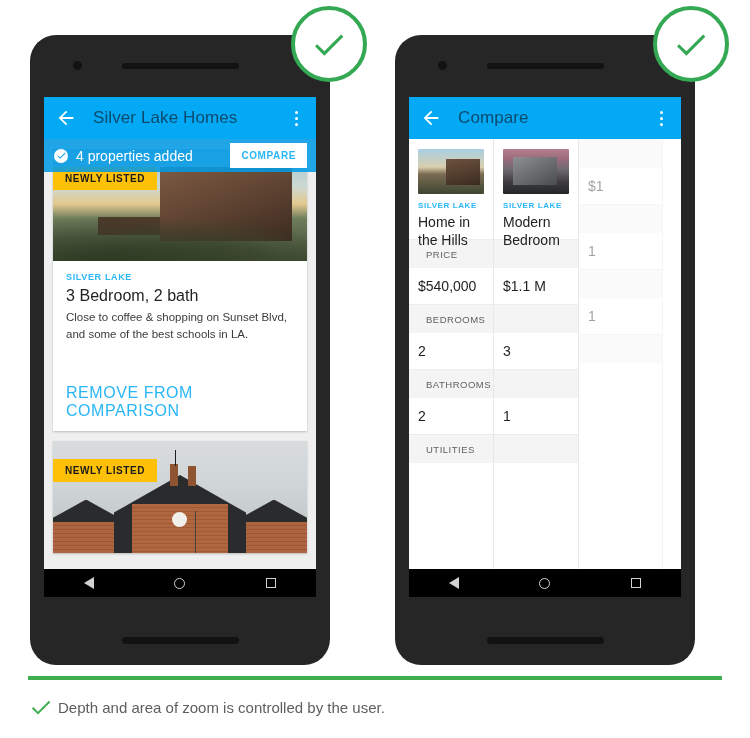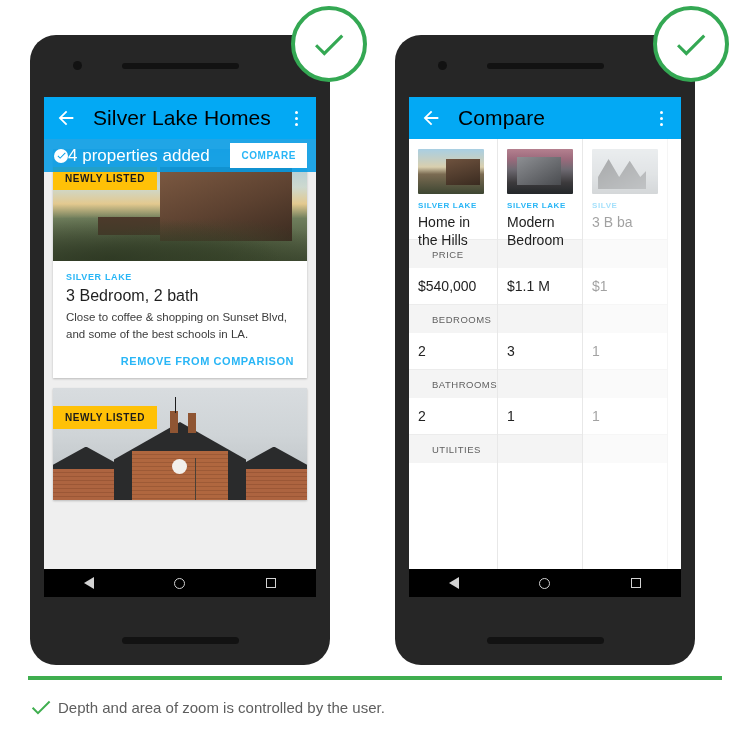--- a/index.html
+++ b/index.html
@@ -46,21 +46,21 @@
 
   
   .toolbar {
     position: relative;
     height: 42px; background: #03a9f4;
     display: flex; align-items: center;
     padding: 0 11px;
   }
   .tb-back { width: 22px; height: 22px; flex: 0 0 auto; }
   .tb-title {
-    color: #000000; font-size: 21px; margin-left: 16px;
+    color: #0c4a6e; font-size: 17px; margin-left: 16px;
     letter-spacing: .1px; white-space: nowrap;
   }
   .tb-more {
     margin-left: auto; width: 18px; height: 22px;
     display:flex; flex-direction:column; align-items:center; justify-content:center; gap:3px;
   }
   .tb-more i { display:block; width:3px; height:3px; border-radius:50%; background:#fff; }
 
   
   .list-body { position: relative; height: 458px; background: #efefef; overflow: hidden; }
@@ -112,35 +112,35 @@
     font-size:10px; font-weight:bold; letter-spacing:.55px;
     padding:6px 12px;
   }
 
   .card-body { padding: 11px 13px 4px 13px; }
   .eyebrow { color:#29b6f6; font-size:9px; font-weight:bold; letter-spacing:.65px; }
   .card-title { font-size:16px; color:#1f1f1f; margin-top:5px; letter-spacing:.05px; }
   .card-desc { font-size:11.5px; color:#3c3c3c; line-height:1.45; margin-top:4px; }
   .card-actions { display:flex; justify-content:flex-end; padding: 9px 13px 11px 13px; }
   .link-action {
-    color:#29b6f6; font-size:11px; font-weight:bold; letter-spacing:.55px;
+    color:#29b6f6; font-size:16px; font-weight:normal; letter-spacing:.55px;margin-top:29px;
   }
 
   
   .snackbar {
     position:absolute; left:0; top:0; width:100%; height:33px;
     background: rgba(3,155,229,.88);
     display:flex; align-items:center; padding: 0 9px 0 10px;
     z-index: 5;
   }
   .snack-check {
     width:14px; height:14px; border-radius:50%; background:#fff;
     display:flex; align-items:center; justify-content:center; flex:0 0 auto;
   }
-  .snack-text { color:#fff; font-size:17px; }
+  .snack-text { color:#fff; font-size:14px; margin-left:8px; }
   .snack-btn {
     margin-left:auto; background:#fff; color:#29b6f6;
     font-size:10px; font-weight:bold; letter-spacing:.6px;
     padding:7px 11px;
   }
 
   
   .cmp-body { position:relative; height:458px; background:#fff; overflow:hidden; }
   .cmp-cols { display:flex; height:100%; }
   .cmp-col { flex:0 0 84px; border-right:1px solid #e8e8e8; }
@@ -152,21 +152,21 @@
   .thumb.t1::after { content:""; display:block; position:relative; left:28px; top:10px; width:34px; height:26px; background:linear-gradient(165deg,#6e523e,#3a2b20); }
   .thumb.t2 { background: linear-gradient(to bottom,#b4808f 0%, #9c6a7c 22%, #6e6a72 45%, #3c3a3c 75%, #23272a 100%); }
   .thumb.t2::after { content:""; display:block; position:relative; left:10px; top:8px; width:44px; height:28px; background:linear-gradient(150deg,#8d8f93,#4a4c50); }
   .thumb.t3 { background: linear-gradient(to bottom,#cfd6da 0%, #b9c0c4 55%, #9ba2a6 100%); }
   .thumb.t3::after { content:""; display:block; position:relative; left:6px; top:10px; width:48px; height:30px; background:linear-gradient(150deg,#33373a,#6c7276); clip-path: polygon(0 60%,22% 0,44% 60%,66% 6%,88% 60%,100% 40%,100% 100%,0 100%); }
 
   .cmp-eyebrow { color:#29b6f6; font-size:8px; font-weight:bold; letter-spacing:.6px; margin-top:7px; }
   .cmp-name { font-size:14px; color:#212121; line-height:1.25; margin-top:4px; }
 
   .cmp-rowlabel {
-    height:29px; display:flex; align-items:center; padding-left:23px;
+    height:29px; display:flex; align-items:center; padding-left:17px;
     font-size:9.5px; color:#606060; letter-spacing:.5px;
     background:#f4f4f4; border-top:1px solid #ececec;
   }
   .cmp-rowvalue {
     height:36px; display:flex; align-items:center; padding-left:9px;
     font-size:14px; color:#232323; background:#fff;
   }
 
   
   .navbar {
@@ -325,25 +325,20 @@
             <div class="cmp-rowlabel">&nbsp;</div>
             <div class="cmp-rowvalue">$1.1 M</div>
             <div class="cmp-rowlabel">&nbsp;</div>
             <div class="cmp-rowvalue">3</div>
             <div class="cmp-rowlabel">&nbsp;</div>
             <div class="cmp-rowvalue">1</div>
             <div class="cmp-rowlabel">&nbsp;</div>
           </div>
 
           <div class="cmp-col c3">
-            <div class="cmp-head">
-              <div class="thumb t3"></div>
-              <div class="cmp-eyebrow">SILVE</div>
-              <div class="cmp-name">3 B ba</div>
-            </div>
             <div class="cmp-rowlabel">&nbsp;</div>
             <div class="cmp-rowvalue">$1</div>
             <div class="cmp-rowlabel">&nbsp;</div>
             <div class="cmp-rowvalue">1</div>
             <div class="cmp-rowlabel">&nbsp;</div>
             <div class="cmp-rowvalue">1</div>
             <div class="cmp-rowlabel">&nbsp;</div>
           </div>
 
         </div>

